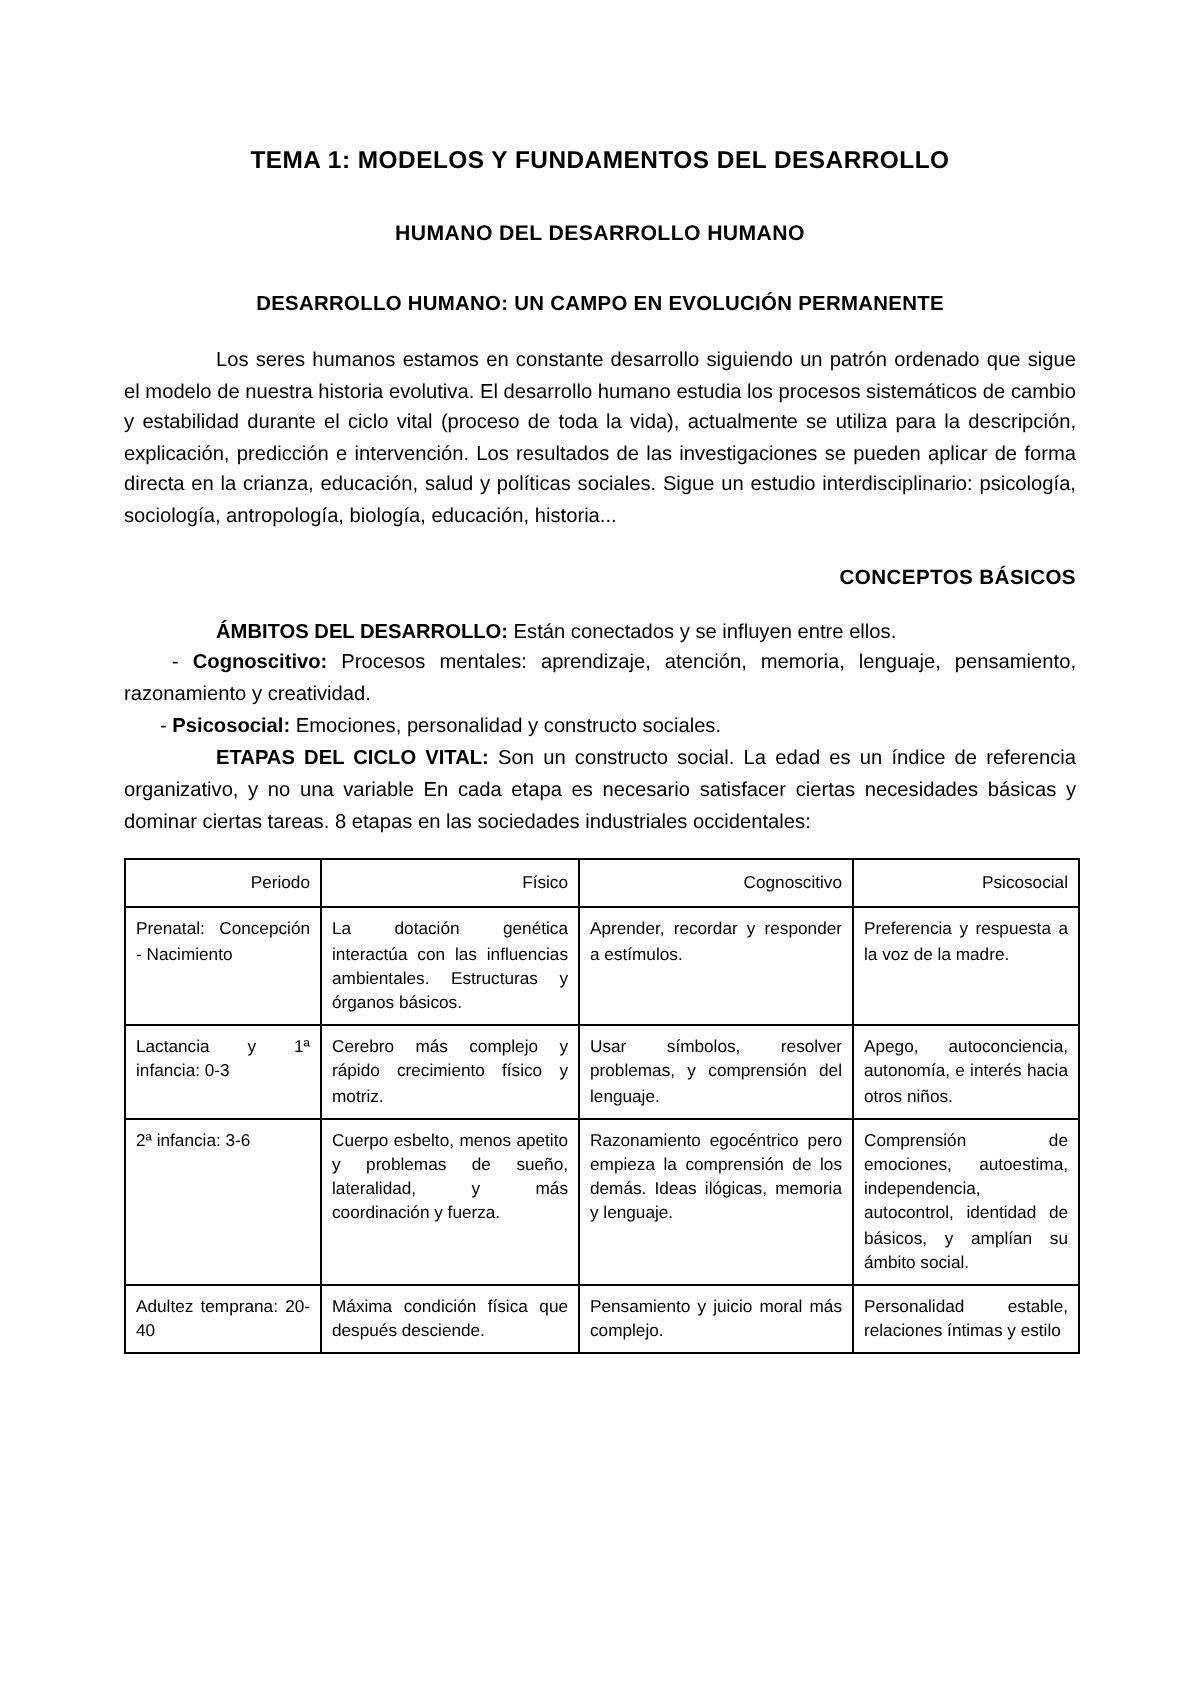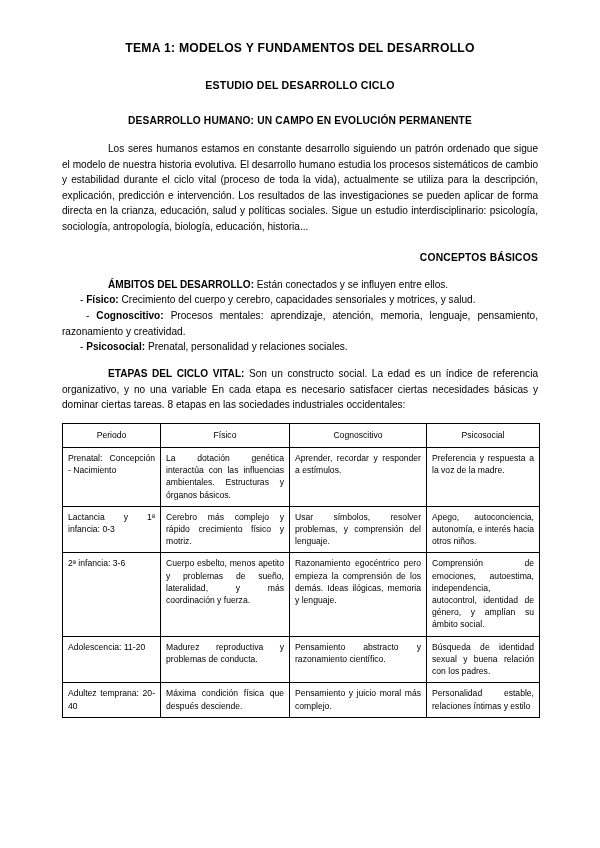--- a/index.html
+++ b/index.html
@@ -14,21 +14,21 @@
     overflow: hidden;
     font-family: "Liberation Sans", sans-serif;
     color: #000000;
     -webkit-font-smoothing: antialiased;
   }
   .page {
     position: relative;
     width: 600px;
     height: 848px;
     box-sizing: border-box;
-    padding: 36px 62px 0 62px;
+    padding: 68px 62px 0 62px;
     background: #ffffff;
   }
 
   
   .doc-title {
     font-size: 12.2px;
     font-weight: bold;
     text-align: center;
     letter-spacing: 0.25px;
     margin: 5px 0 0 0;
@@ -63,21 +63,21 @@
     font-size: 10.1px;
     text-align: justify;
     line-height: 1.55;
     margin: 14px 0 0 0;
     hyphens: none;
   }
   .para.indent {
     text-indent: 46px;
   }
   .para.tight {
-    margin-top: 11px;
+    margin-top: 1px;
   }
   .bullet-line {
     font-size: 10.1px;
     text-align: justify;
     line-height: 1.55;
     margin: 0;
     text-indent: 18px;
   }
   .bullet-line.hang {
     text-indent: 24px;
@@ -99,62 +99,59 @@
     vertical-align: top;
     padding: 4px 5px 5px 5px;
     font-size: 8.6px;
     line-height: 1.42;
     text-align: justify;
     hyphens: none;
     word-spacing: 0;
   }
   .stages-table th {
     font-weight: normal;
-    text-align: center;
+    text-align: right;
     padding-top: 5px;
     padding-bottom: 6px;
   }
   .col-periodo   { width: 98px; }
   .col-fisico    { width: 129px; }
   .col-cog       { width: 137px; }
   .col-psico     { width: 113px; }
 
   .cell-left {
     text-align: left;
   }
 </style>
 </head>
 <body>
 
 <div class="page">
 
   <h1 class="doc-title">TEMA 1: MODELOS Y FUNDAMENTOS DEL DESARROLLO</h1>
 
-  <h2 class="doc-subtitle">ESTUDIO DEL DESARROLLO CICLO</h2>
+  <h2 class="doc-subtitle">HUMANO DEL DESARROLLO HUMANO</h2>
 
   <h3 class="doc-subsubtitle">DESARROLLO HUMANO: UN CAMPO EN EVOLUCIÓN PERMANENTE</h3>
 
   <p class="para indent">Los seres humanos estamos en constante desarrollo siguiendo un patrón ordenado que sigue el modelo de nuestra historia evolutiva. El desarrollo humano estudia los procesos sistemáticos de cambio y estabilidad durante el ciclo vital (proceso de toda la vida), actualmente se utiliza para la descripción, explicación, predicción e intervención. Los resultados de las investigaciones se pueden aplicar de forma directa en la crianza, educación, salud y políticas sociales. Sigue un estudio interdisciplinario: psicología, sociología, antropología, biología, educación, historia...</p>
 
   <h3 class="section-heading">CONCEPTOS BÁSICOS</h3>
 
   <p class="para indent">
     <span class="b">ÁMBITOS DEL DESARROLLO:</span><span> Están conectados y se influyen entre ellos.</span>
   </p>
 
-  <p class="bullet-line">
-    <span>- </span><span class="b">Físico:</span><span> Crecimiento del cuerpo y cerebro, capacidades sensoriales y motrices, y salud.</span>
-  </p>
 
   <p class="bullet-line hang">
     <span>- </span><span class="b">Cognoscitivo:</span><span> Procesos mentales: aprendizaje, atención, memoria, lenguaje, pensamiento, razonamiento y creatividad.</span>
   </p>
 
   <p class="bullet-line">
-    <span>- </span><span class="b">Psicosocial:</span><span> Prenatal, personalidad y relaciones sociales.</span>
+    <span>- </span><span class="b">Psicosocial:</span><span> Emociones, personalidad y constructo sociales.</span>
   </p>
 
   <p class="para indent tight">
     <span class="b">ETAPAS DEL CICLO VITAL:</span><span> Son un constructo social. La edad es un índice de referencia organizativo, y no una variable En cada etapa es necesario satisfacer ciertas necesidades básicas y dominar ciertas tareas. 8 etapas en las sociedades industriales occidentales:</span>
   </p>
 
   <table class="stages-table">
     <colgroup>
       <col class="col-periodo">
       <col class="col-fisico">
@@ -179,27 +176,21 @@
       <tr>
         <td class="cell-left">Lactancia y 1ª infancia: 0-3</td>
         <td>Cerebro más complejo y rápido crecimiento físico y motriz.</td>
         <td>Usar símbolos, resolver problemas, y comprensión del lenguaje.</td>
         <td>Apego, autoconciencia, autonomía, e interés hacia otros niños.</td>
       </tr>
       <tr>
         <td class="cell-left">2ª infancia: 3-6</td>
         <td>Cuerpo esbelto, menos apetito y problemas de sueño, lateralidad, y más coordinación y fuerza.</td>
         <td>Razonamiento egocéntrico pero empieza la comprensión de los demás. Ideas ilógicas, memoria y lenguaje.</td>
-        <td>Comprensión de emociones, autoestima, independencia, autocontrol, identidad de género, y amplían su ámbito social.</td>
-      </tr>
-      <tr>
-        <td class="cell-left">Adolescencia: 11-20</td>
-        <td>Madurez reproductiva y problemas de conducta.</td>
-        <td>Pensamiento abstracto y razonamiento científico.</td>
-        <td>Búsqueda de identidad sexual y buena relación con los padres.</td>
+        <td>Comprensión de emociones, autoestima, independencia, autocontrol, identidad de básicos, y amplían su ámbito social.</td>
       </tr>
       <tr>
         <td class="cell-left">Adultez temprana: 20-40</td>
         <td>Máxima condición física que después desciende.</td>
         <td>Pensamiento y juicio moral más complejo.</td>
         <td>Personalidad estable, relaciones íntimas y estilo</td>
       </tr>
     </tbody>
   </table>
 

